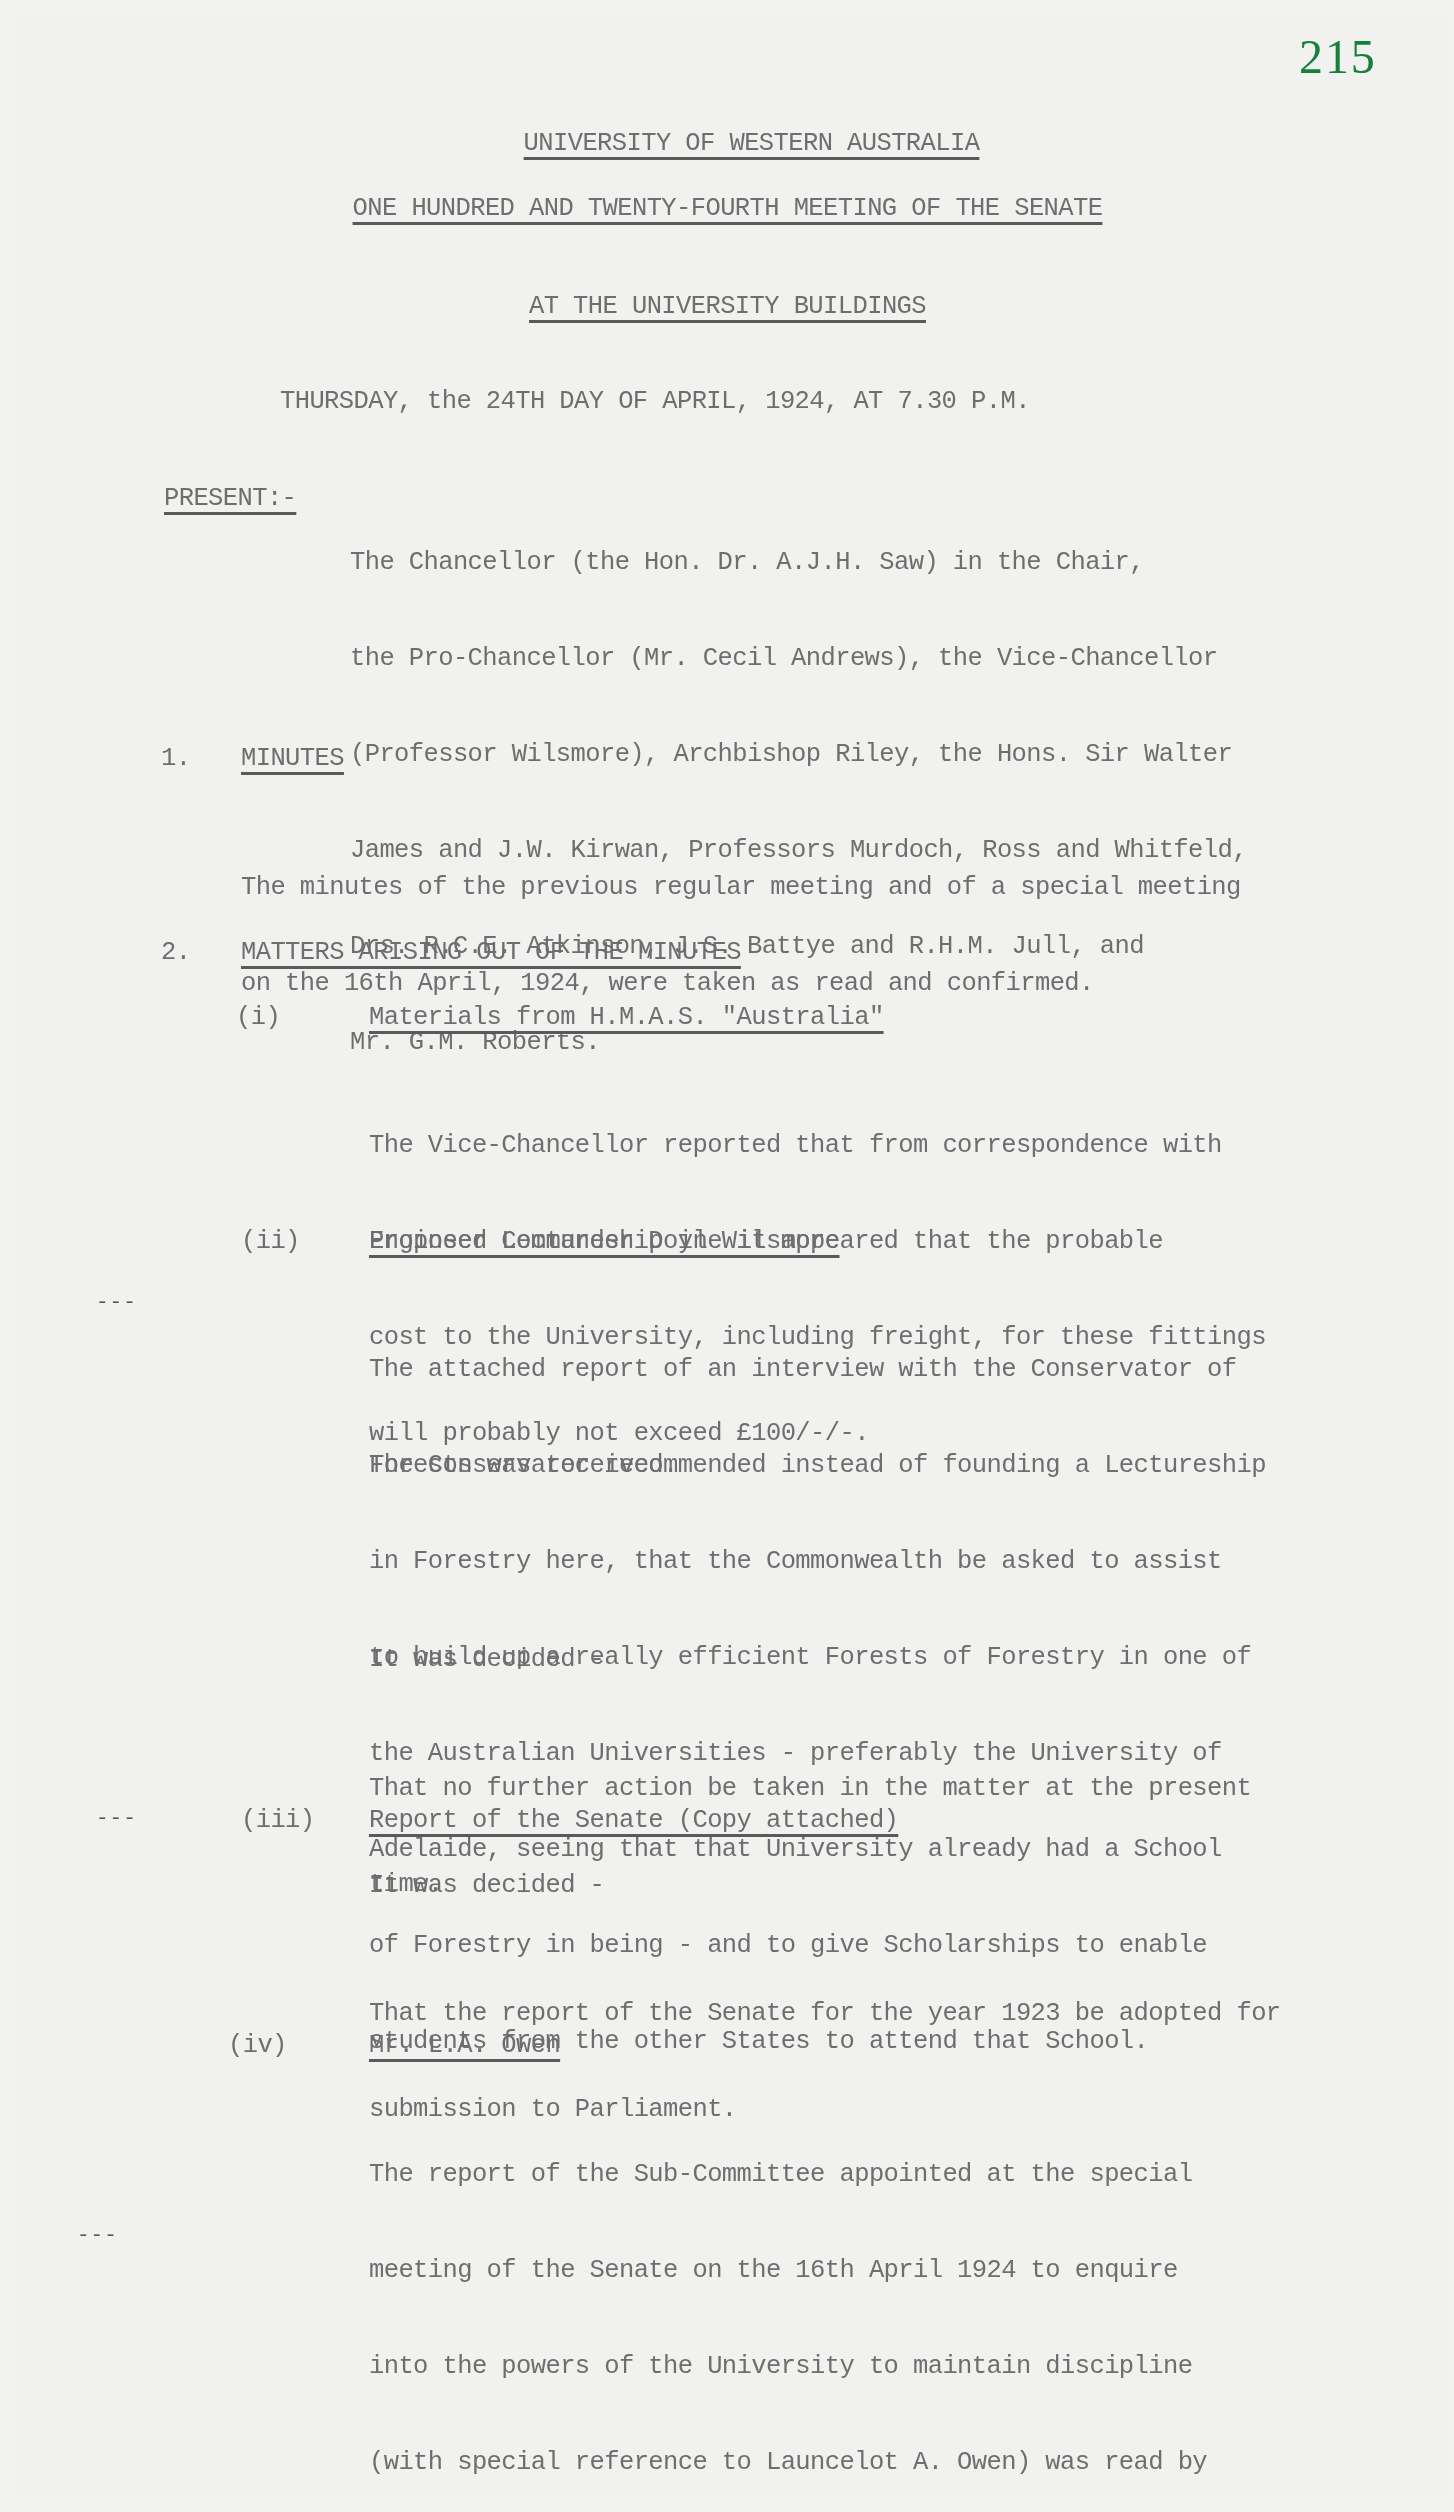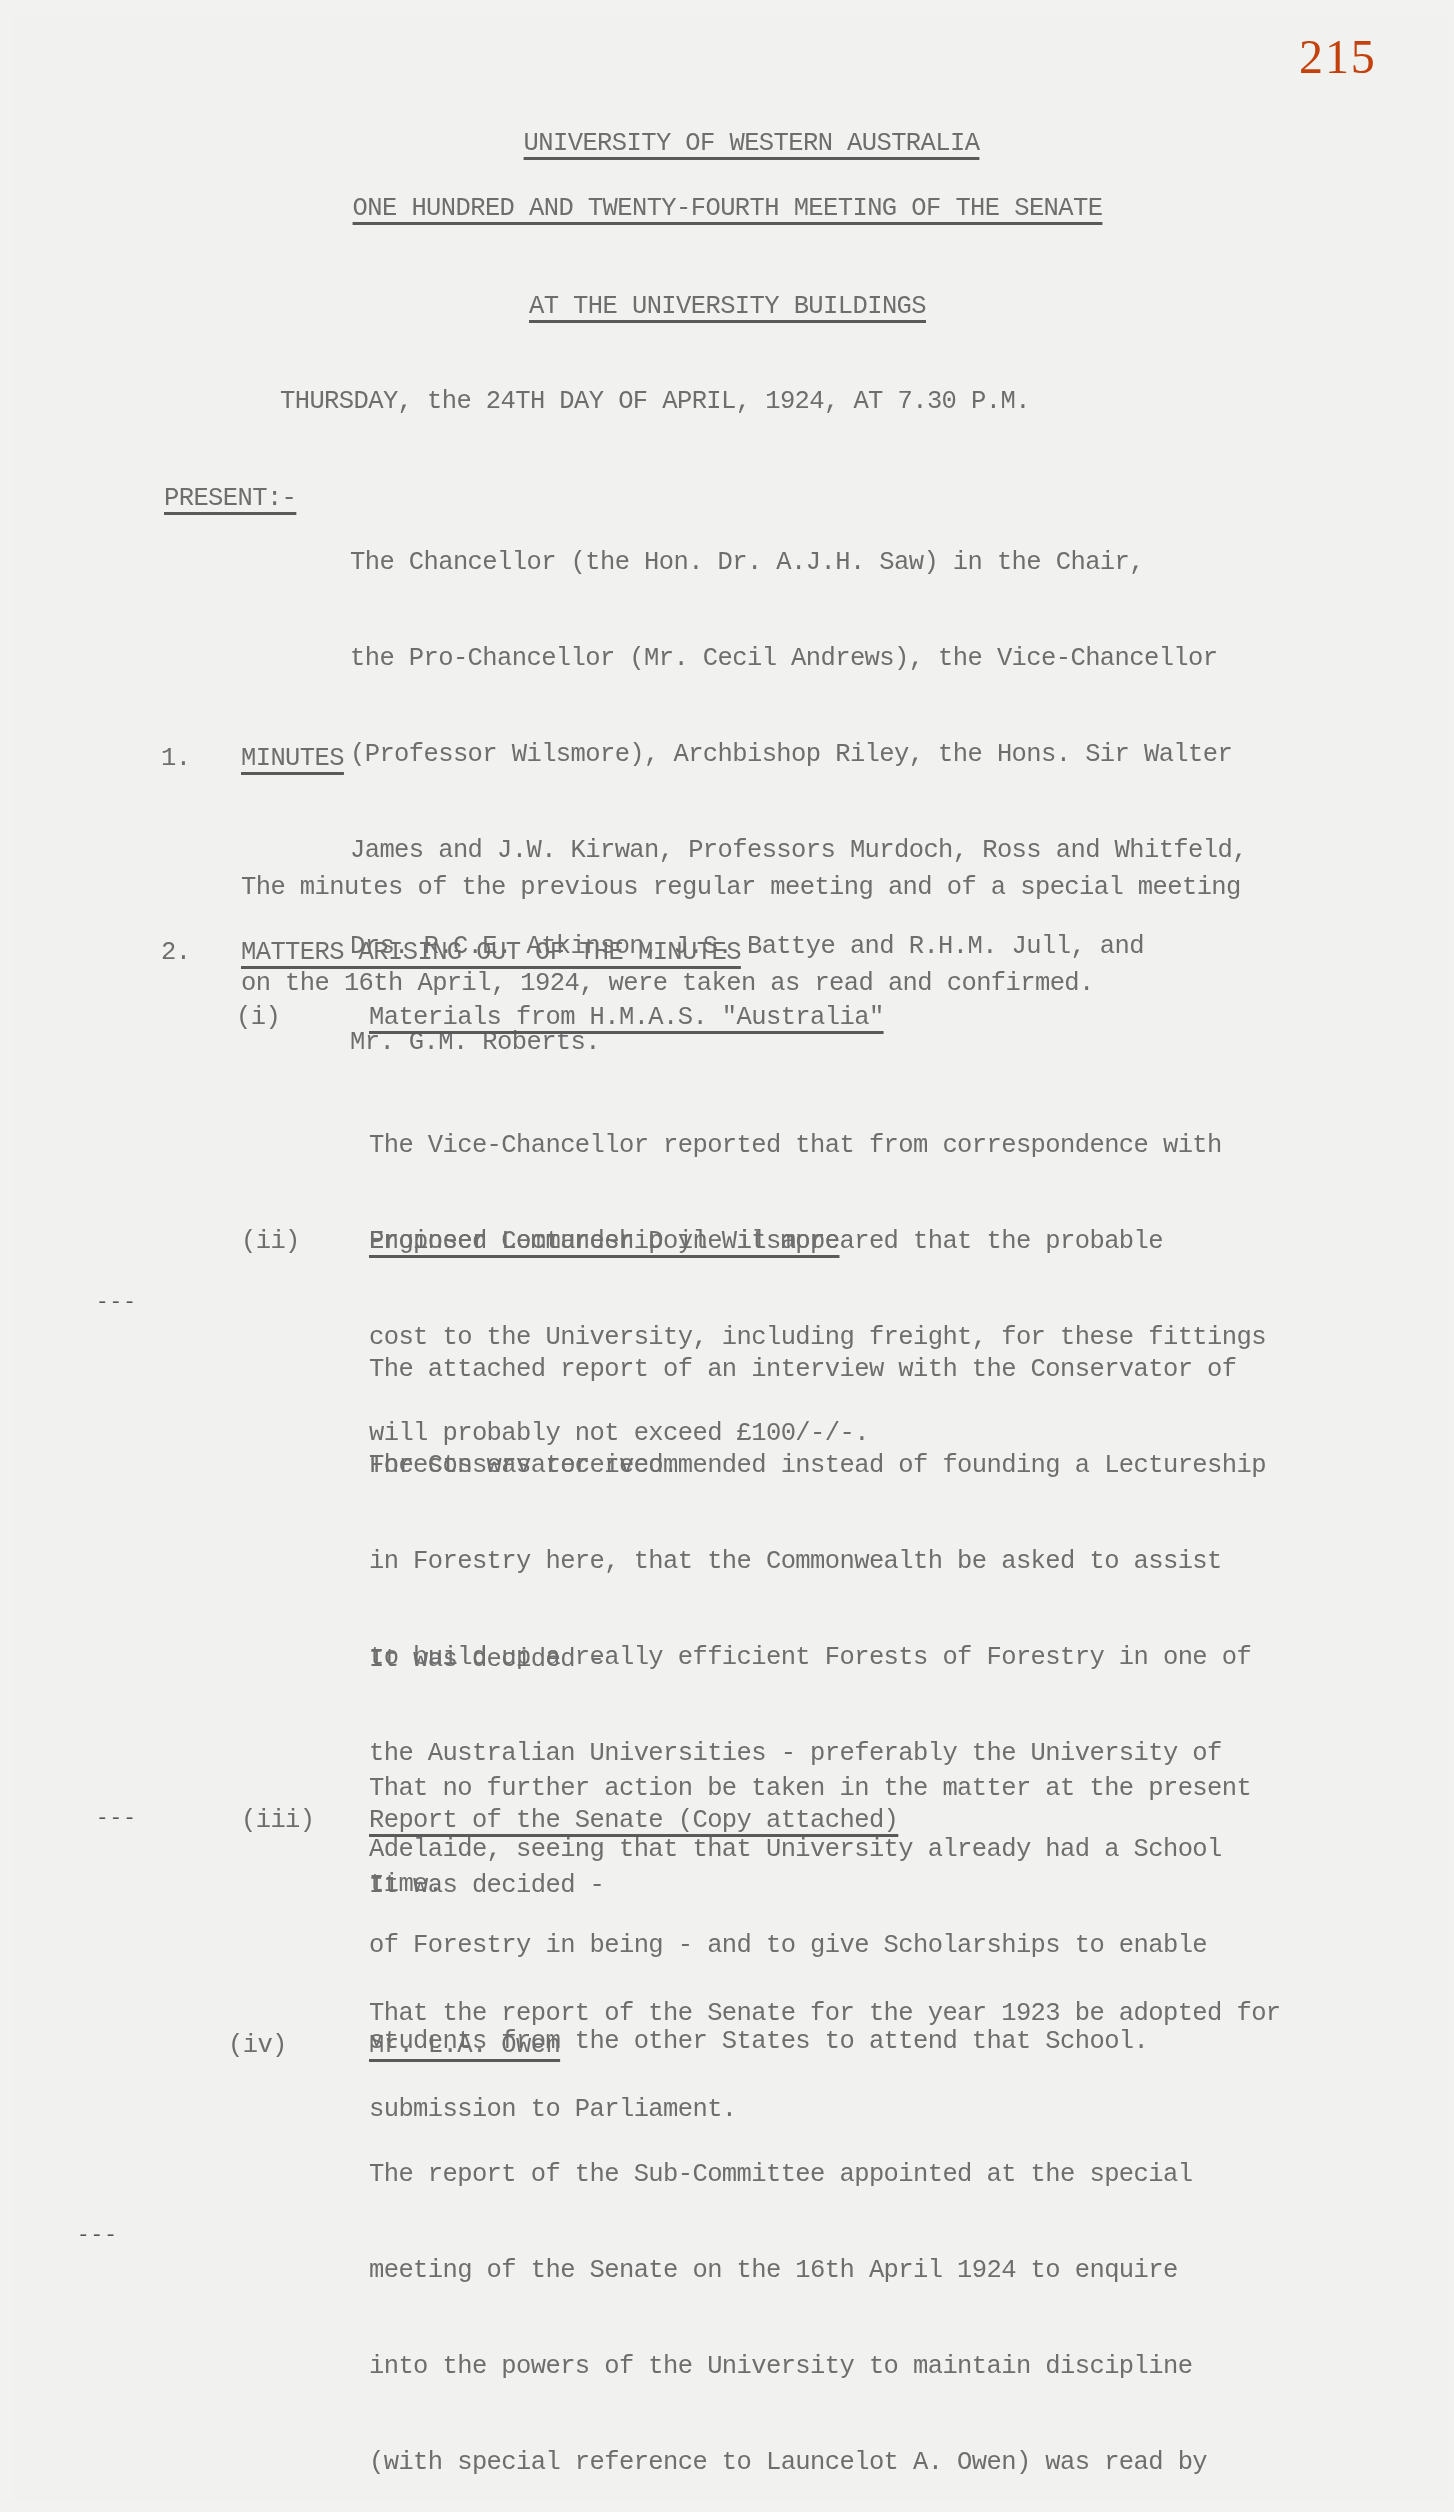--- a/index.html
+++ b/index.html
@@ -30,21 +30,21 @@
     text-decoration-thickness: 2.9px;
     text-underline-offset: 6.7px;
     text-decoration-color: #5a5a5a;
   }
   .center { left: 0; right: 0; text-align: center; }
   .pagenum {
     position: absolute;
     left: 1299px; top: 29px;
     font-family: "Liberation Serif", "DejaVu Serif", serif;
     font-size: 48px;
-    color: #c2410c;
+    color: #15803d;
     letter-spacing: 1.9px;
   }
   .dash {
     position: absolute;
     font-size: 21px;
     color: #555;
     letter-spacing: 1px;
   }
   .line { display: block; white-space: pre; }
 </style>

